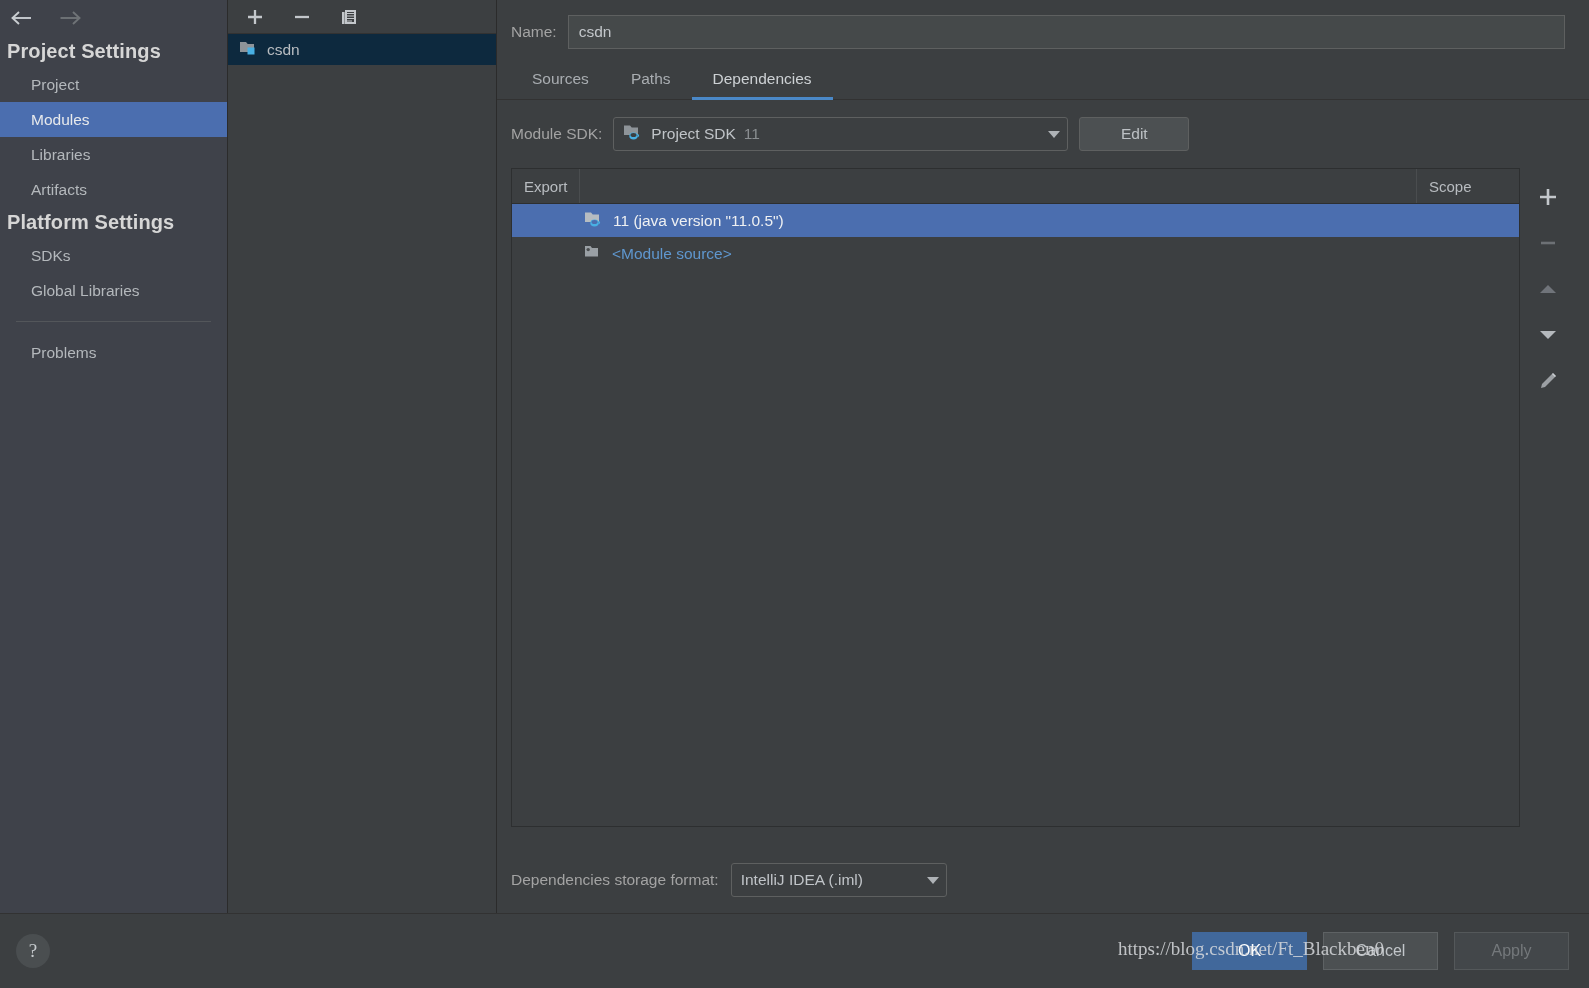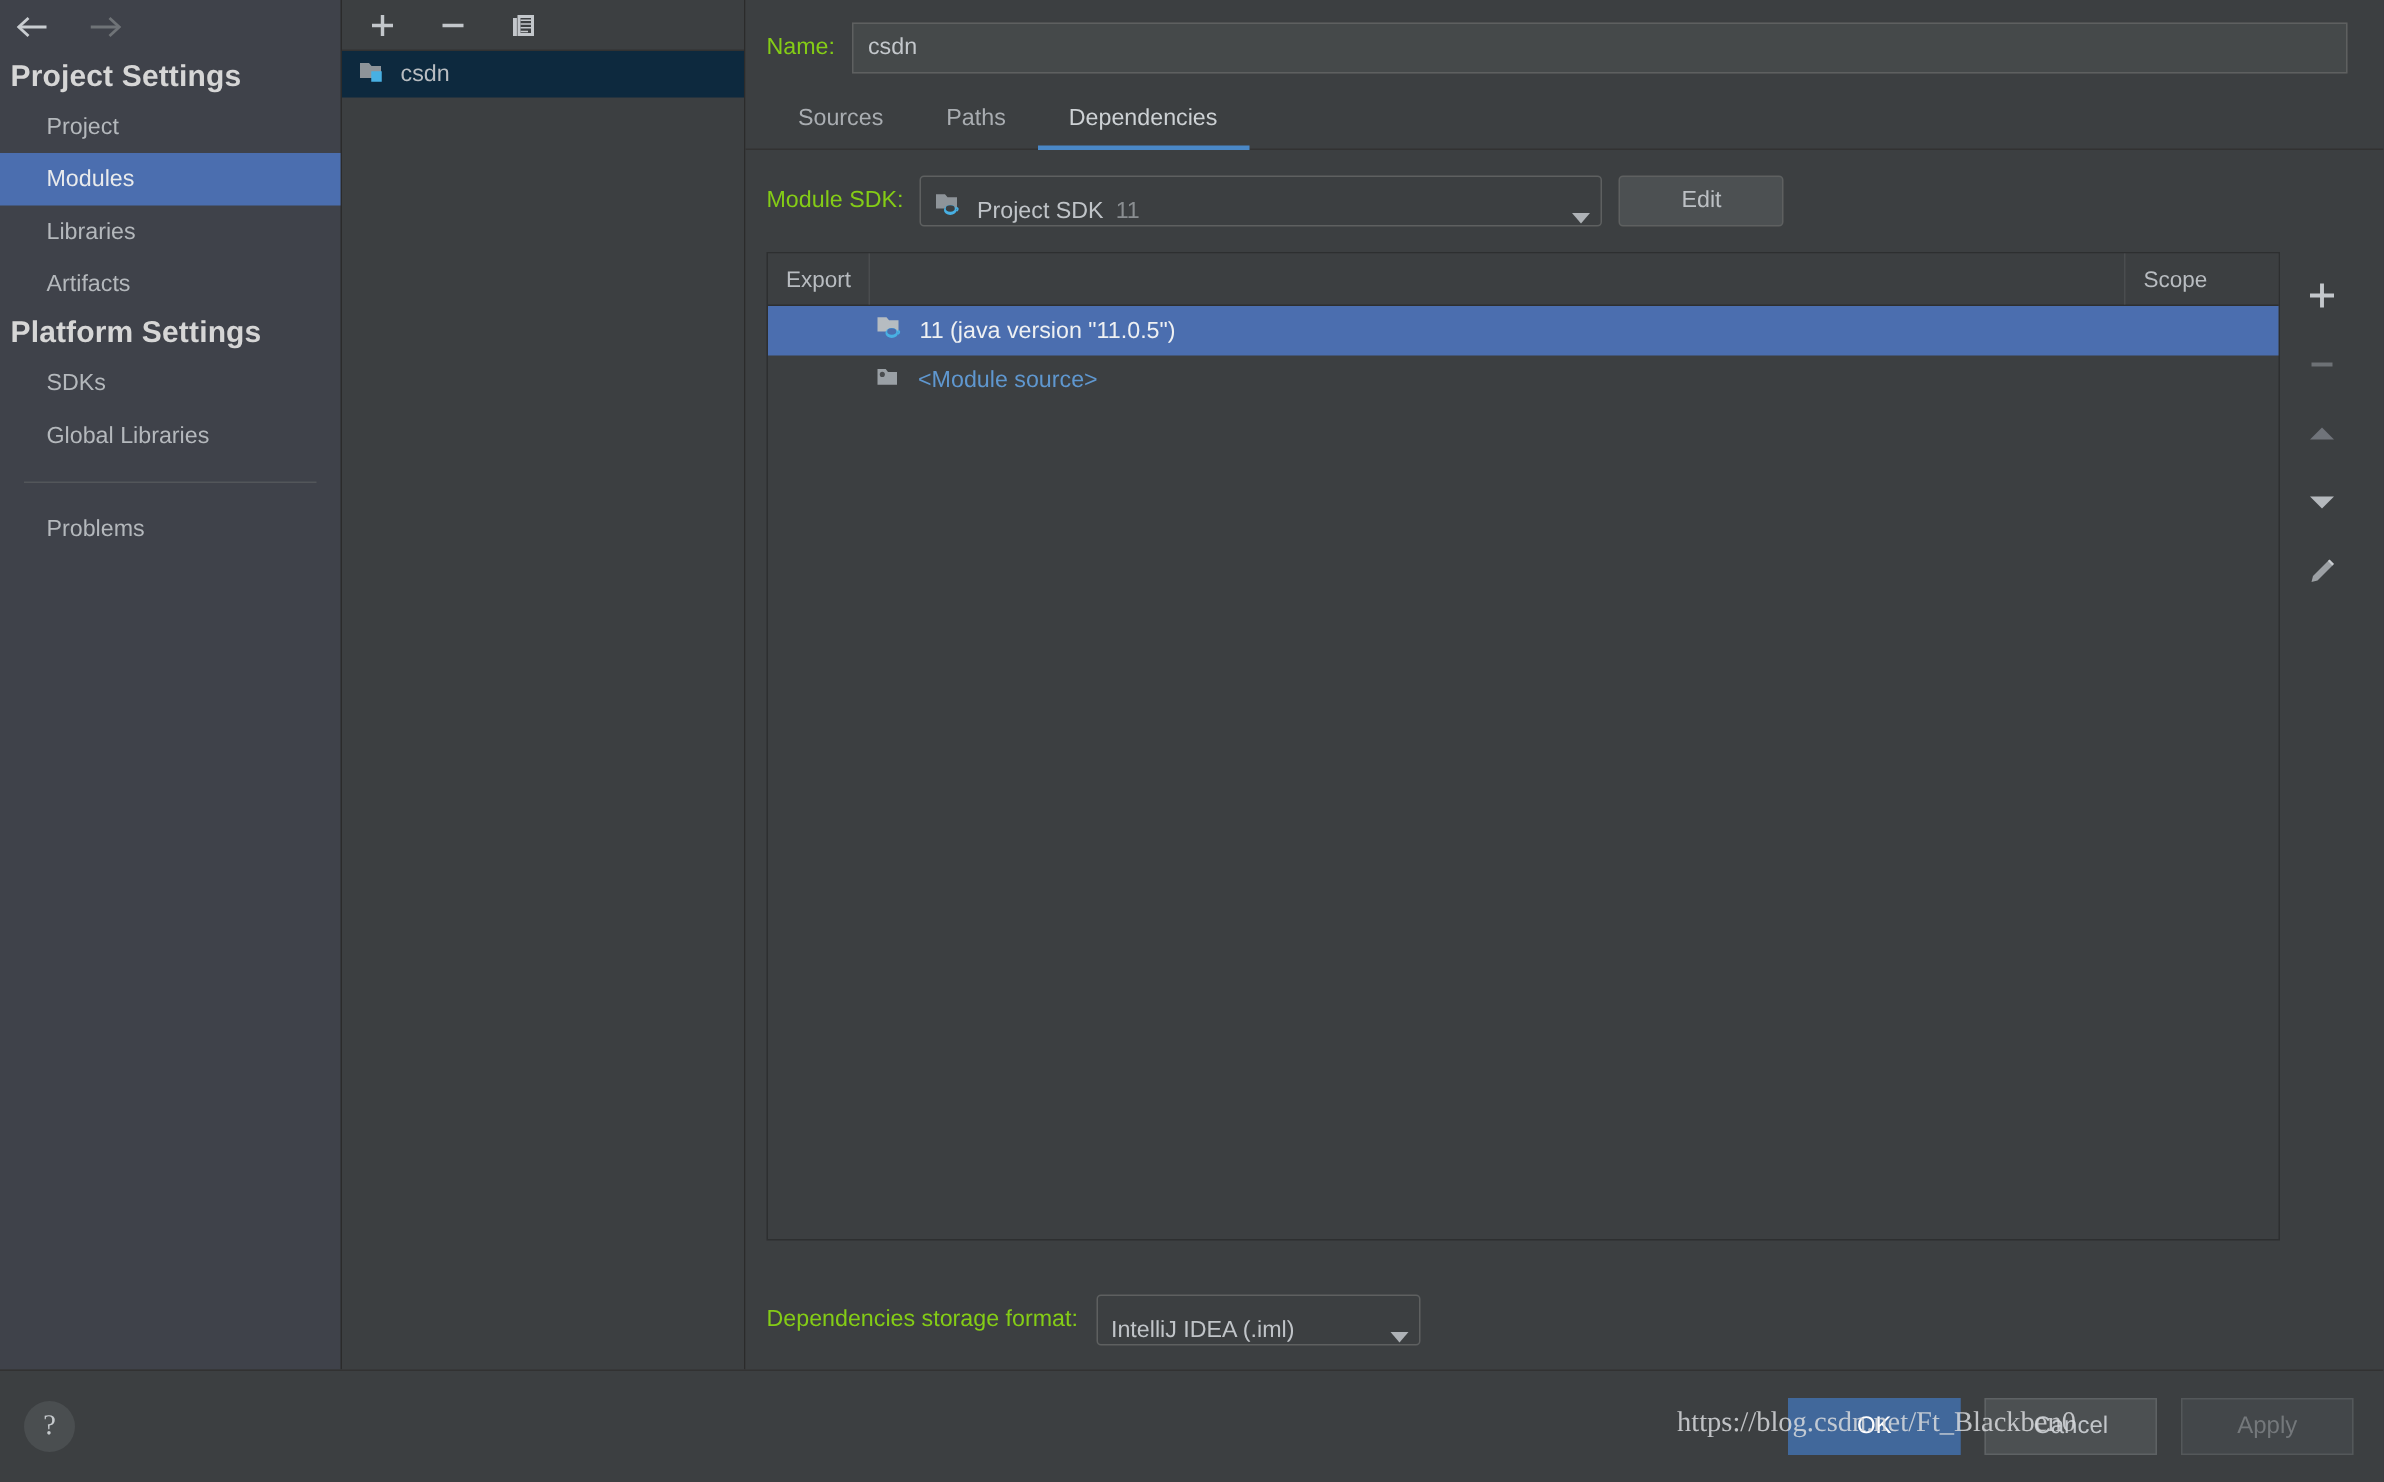--- a/index.html
+++ b/index.html
@@ -72,21 +72,21 @@
   
   .content {
     flex: 1 1 auto; background: #3c3f41;
     display: flex; flex-direction: column;
     padding: 0 0 0 0; min-width: 0;
   }
   .name-row {
     display: flex; align-items: center;
     padding: 15px 24px 0 14px; gap: 11px;
   }
-  .field-label { color: #84cc16; font-size: 15.5px; white-space: nowrap; }
+  .field-label { color: #a3a3a3; font-size: 15.5px; white-space: nowrap; }
   .name-input {
     flex: 1 1 auto; height: 34px;
     background: #45494a; border: 1px solid #5e6060;
     color: #c3c7cb; font-size: 15.5px;
     padding: 0 10px; line-height: 32px;
     font-family: "Liberation Sans", sans-serif;
   }
   .tabs {
     display: flex; gap: 0; padding: 13px 0 0 14px;
     border-bottom: 1px solid #323232;
@@ -99,21 +99,21 @@
   }
   .tab.active { color: #cdd1d4; border-bottom-color: #4a88c7; }
 
   .sdk-row {
     display: flex; align-items: center; gap: 11px;
     padding: 17px 0 0 14px;
   }
   .combo {
     height: 34px; background: #3c3f41;
     border: 1px solid #5e6060; border-radius: 3px;
-    display: flex; align-items: flex-end;
+    display: flex; align-items: center;
     padding: 0 6px 0 9px; gap: 8px;
     color: #c0c4c8; font-size: 15.5px;
     position: relative;
   }
   .combo .caret { margin-left: auto; padding-left: 16px; display: flex; align-items: center; }
   .sdk-combo { width: 455px; }
   .sdk-dim { color: #8a8e91; }
   .btn {
     height: 34px; min-width: 110px;
     background: #4c5052; border: 1px solid #5e6060; border-radius: 3px;

